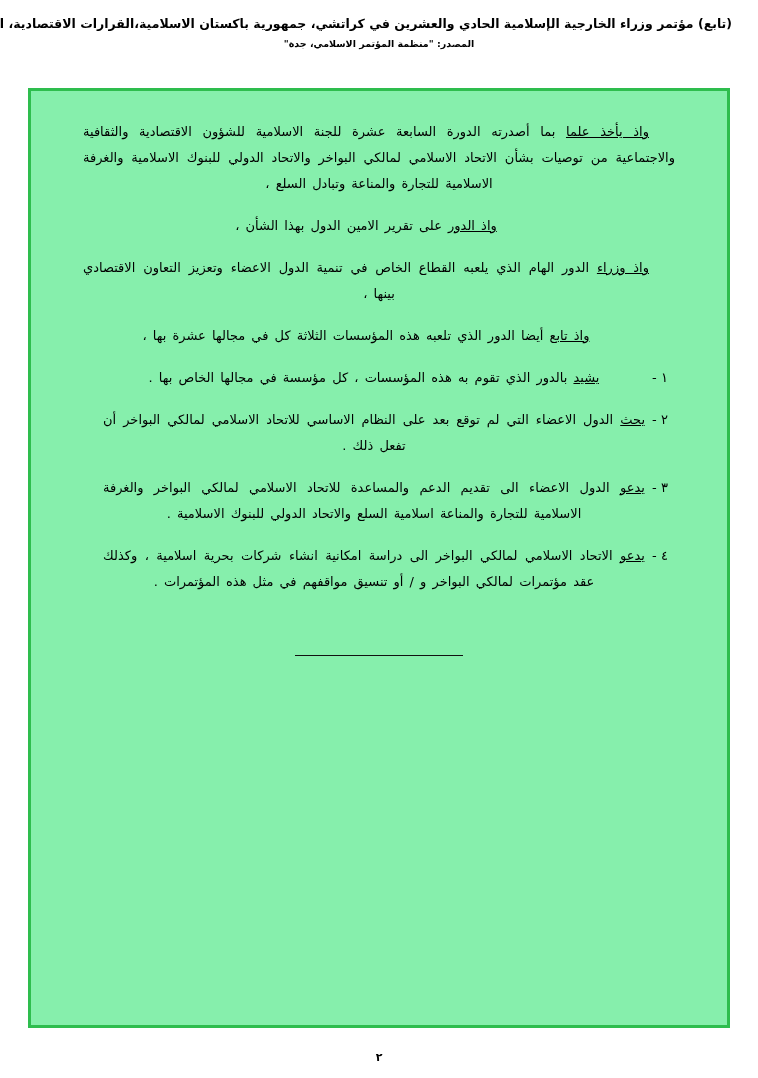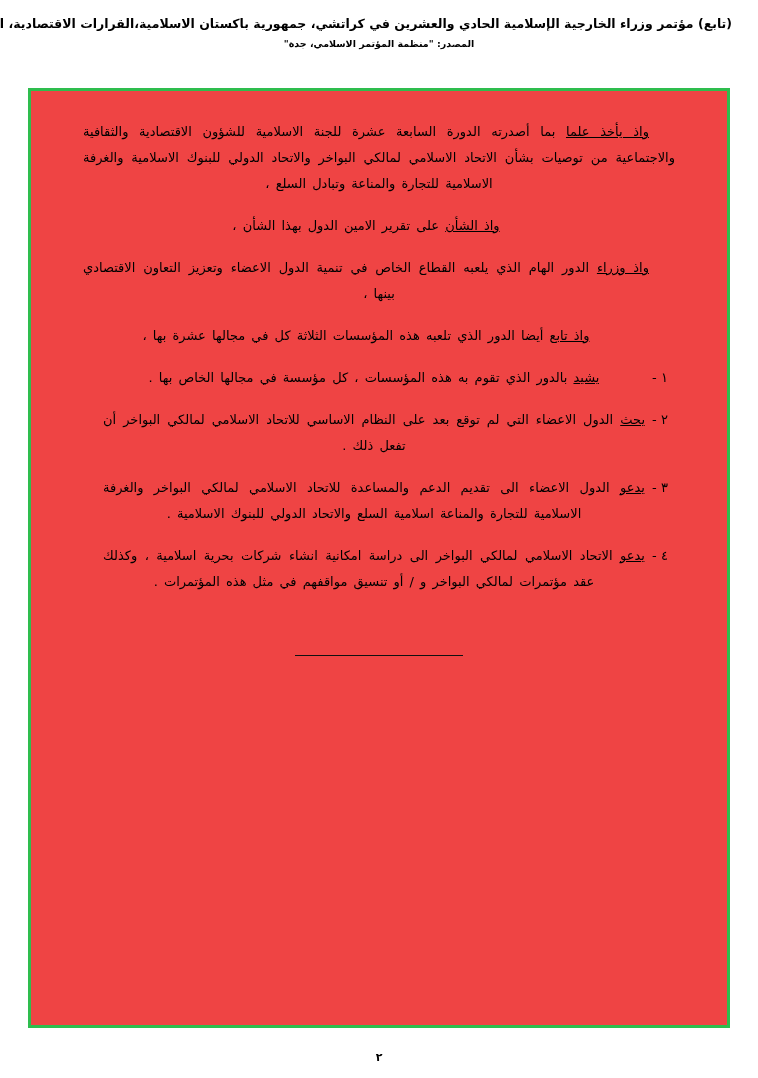--- a/index.html
+++ b/index.html
@@ -45,21 +45,21 @@
 
   
   .frame {
     position: absolute;
     top: 88px;
     right: 28px;
     left: 28px;
     height: 940px;
     border: 3px solid #2ebd4e;
     box-sizing: border-box;
-    background: #ef4444;
+    background: #86efac;
   }
 
   .frame-inner {
     padding: 28px 52px 20px 52px;
     direction: rtl;
   }
 
   .para {
     font-size: 13px;
     line-height: 2.0;
@@ -143,21 +143,21 @@
   </div>
 
   <div class="frame">
     <div class="frame-inner">
 
       <p class="para indent">
         <span class="u">واذ يأخذ علما</span><span> بما أصدرته الدورة السابعة عشرة للجنة الاسلامية للشؤون الاقتصادية والثقافية والاجتماعية من توصيات بشأن الاتحاد الاسلامي لمالكي البواخر والاتحاد الدولي للبنوك الاسلامية والغرفة الاسلامية للتجارة والمناعة وتبادل السلع ،</span>
       </p>
 
       <p class="para indent">
-        <span class="u">واذ الشأن</span><span> على تقرير الامين الدول بهذا الشأن ،</span>
+        <span class="u">واذ الدور</span><span> على تقرير الامين الدول بهذا الشأن ،</span>
       </p>
 
       <p class="para indent">
         <span class="u">واذ وزراء</span><span> الدور الهام الذي يلعبه القطاع الخاص في تنمية الدول الاعضاء وتعزيز التعاون الاقتصادي بينها ،</span>
       </p>
 
       <p class="para indent">
         <span class="u">واذ تابع</span><span> أيضا الدور الذي تلعبه هذه المؤسسات الثلاثة كل في مجالها عشرة بها ،</span>
       </p>
 

